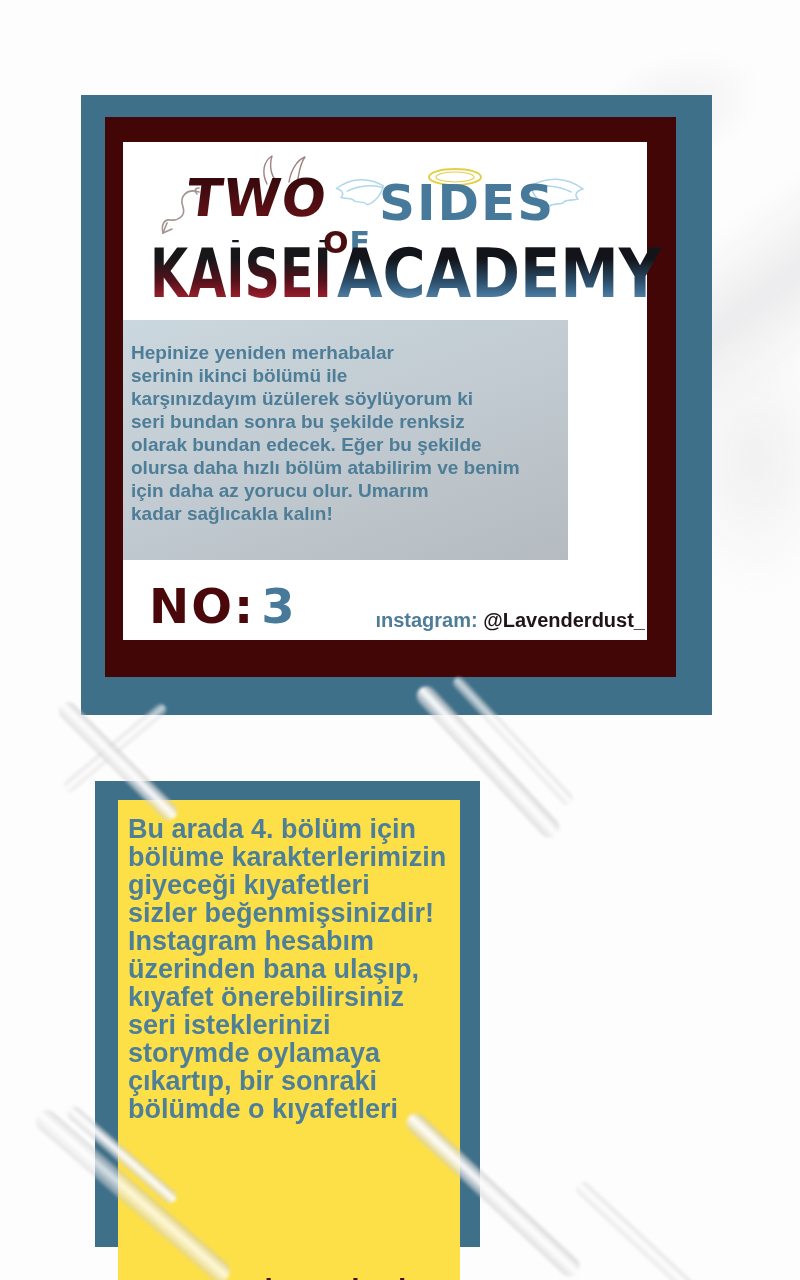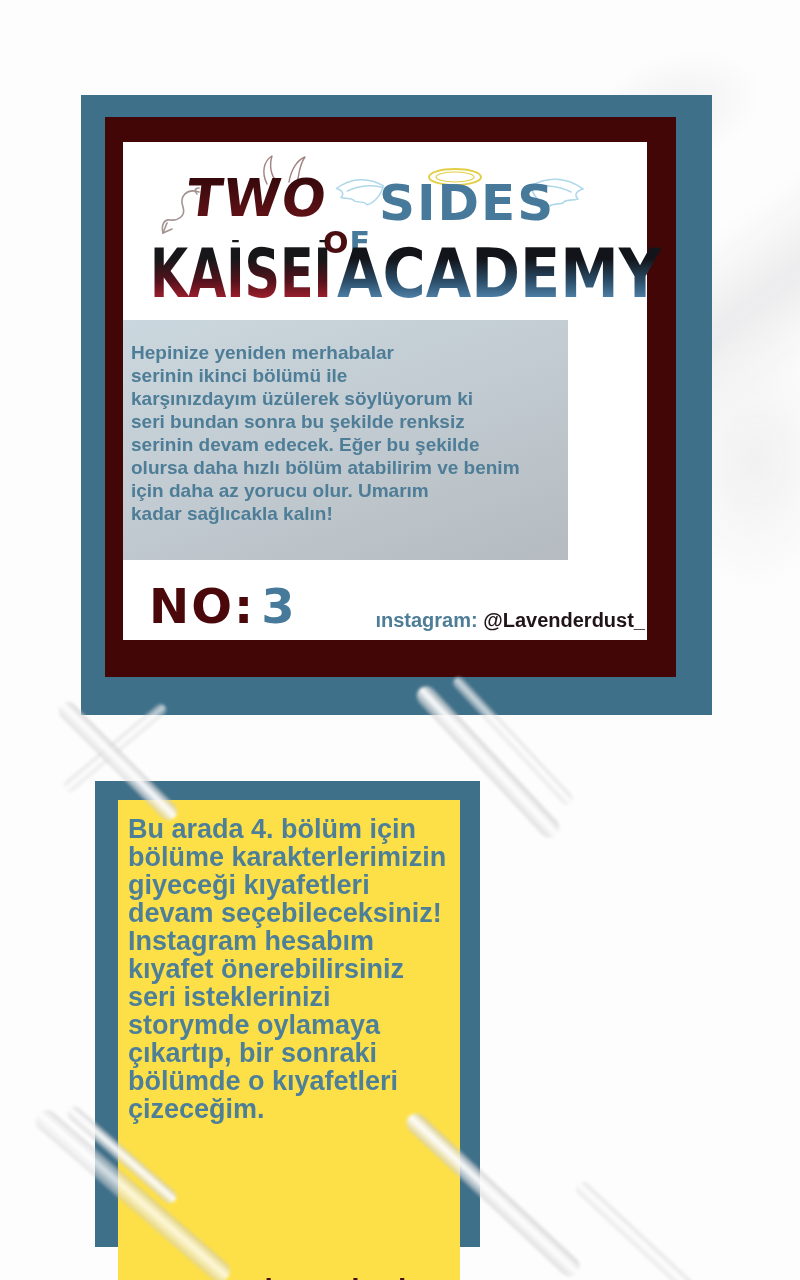--- a/index.html
+++ b/index.html
@@ -114,21 +114,21 @@
       <div class="t-word t-sides">SIDES</div>
       <div class="t-word t-of"><span class="o">O</span><span class="f">F</span></div>
       <div class="t-word t-kaisei">KAİSEİ</div>
       <div class="t-word t-academy">ACADEMY</div>
 
       <div class="ann">
         <div class="l">Hepinize yeniden merhabalar</div>
         <div class="l">serinin ikinci bölümü ile</div>
         <div class="l">karşınızdayım üzülerek söylüyorum ki</div>
         <div class="l">seri bundan sonra bu şekilde renksiz</div>
-        <div class="l">serinin devam edecek. Eğer bu şekilde</div>
+        <div class="l">olarak bundan edecek. Eğer bu şekilde</div>
         <div class="l">olursa daha hızlı bölüm atabilirim ve benim</div>
         <div class="l">için daha az yorucu olur. Umarım</div>
         <div class="l">kadar sağlıcakla kalın!</div>
       </div>
 
       <div class="no-row">
         <span class="no">NO:</span><span class="num">3</span>
       </div>
 
       <div class="ig1">
@@ -138,28 +138,28 @@
     </div>
   </div>
 </div>
 
 <div class="panel2">
   <div class="white">
     <div class="p2text">
       <div class="l">Bu arada 4. bölüm için</div>
       <div class="l">bölüme karakterlerimizin</div>
       <div class="l">giyeceği kıyafetleri</div>
-      <div class="l">devam seçebileceksiniz!</div>
+      <div class="l">sizler beğenmişsinizdir!</div>
       <div class="l">Instagram hesabım</div>
+      <div class="l">üzerinden bana ulaşıp,</div>
       <div class="l">kıyafet önerebilirsiniz</div>
       <div class="l">seri isteklerinizi</div>
       <div class="l">storymde oylamaya</div>
       <div class="l">çıkartıp, bir sonraki</div>
       <div class="l">bölümde o kıyafetleri</div>
-      <div class="l">çizeceğim.</div>
     </div>
     <div class="ig2">
       <span class="lbl">instagram:</span><span class="hdl">@lavenderdust__</span>
     </div>
   </div>
 </div>
 
 <div class="stroke s2"></div>
 <div class="stroke s1"></div>
 <div class="stroke s4"></div>

